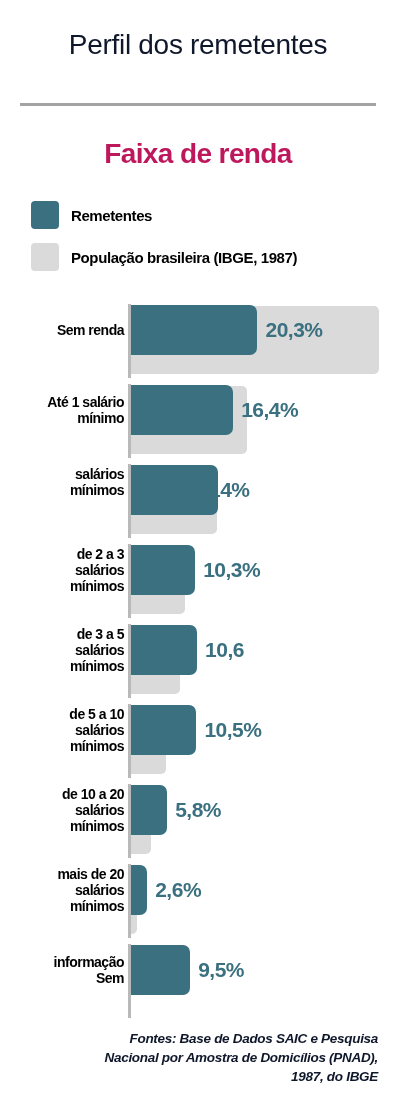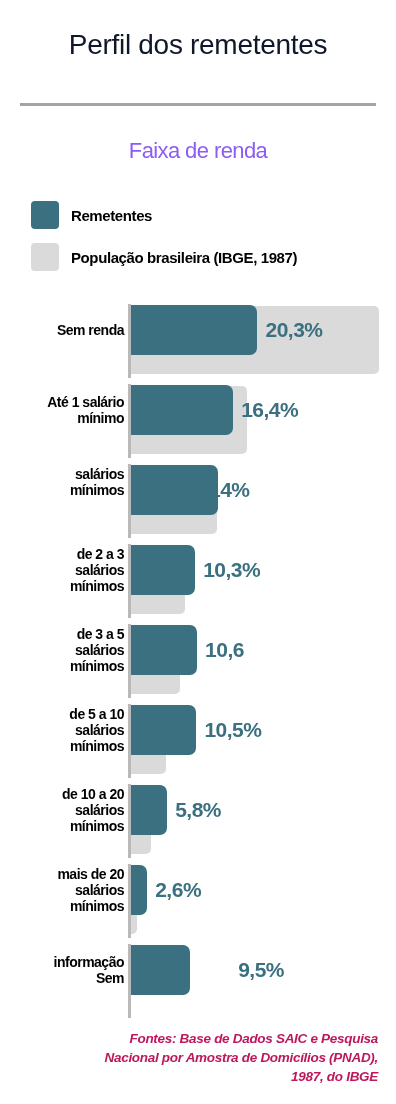--- a/index.html
+++ b/index.html
@@ -36,24 +36,24 @@
     width: 356px;
     height: 3px;
     background: #a3a3a3;
   }
   #section-title {
     position: absolute;
     left: 0;
     top: 138px;
     width: 396px;
     text-align: center;
-    font-size: 22px;
-    font-weight: 400;
+    font-size: 28px;
+    font-weight: 700;
     letter-spacing: -0.6px;
-    color: #8b5cf6;
+    color: #be185d;
   }
 
   
   #legend {
     position: absolute;
     left: 31px;
     top: 198px;
     width: 340px;
     text-align: right;
   }
@@ -134,21 +134,21 @@
     position: absolute;
     right: 18px;
     top: 1029px;
     width: 300px;
     text-align: right;
     font-size: 13.5px;
     font-style: italic;
     font-weight: 700;
     line-height: 19px;
     letter-spacing: -0.3px;
-    color: #be185d;
+    color: #0f172a;
   }
 </style>
 </head>
 <body>
 
 <div id="page-title">Perfil dos remetentes</div>
 
 <div id="header-divider"></div>
 
 <div id="section-title">Faixa de renda</div>
@@ -245,21 +245,21 @@
       <div class="bar-value" style="left: 155.198px; top: 18px;">2,6%</div>
       <div class="row-label" style="top: 6px;">
         <div>mais de 20</div>
         <div>salários</div>
         <div>mínimos</div>
       </div>
     </div>
     <div class="bar-row" style="top: 640px; height: 80px;">
       <div class="axis-tick" style="top: 4px; height: 74px;"></div>
       <div class="bar-front" style="top: 5px; height: 50px; width: 59.185px;"></div>
-      <div class="bar-value" style="left: 198.185px; top: 18px; margin-left: 40px;">9,5%</div>
+      <div class="bar-value" style="left: 198.185px; top: 18px;">9,5%</div>
       <div class="row-label" style="top: 14px;">
         <div>informação</div>
         <div>Sem</div>
       </div>
     </div>
   </div>
 
 <div id="source-note">Fontes: Base de Dados SAIC e Pesquisa Nacional por Amostra de Domicílios (PNAD), 1987, do IBGE</div>
 
 </body></html>

